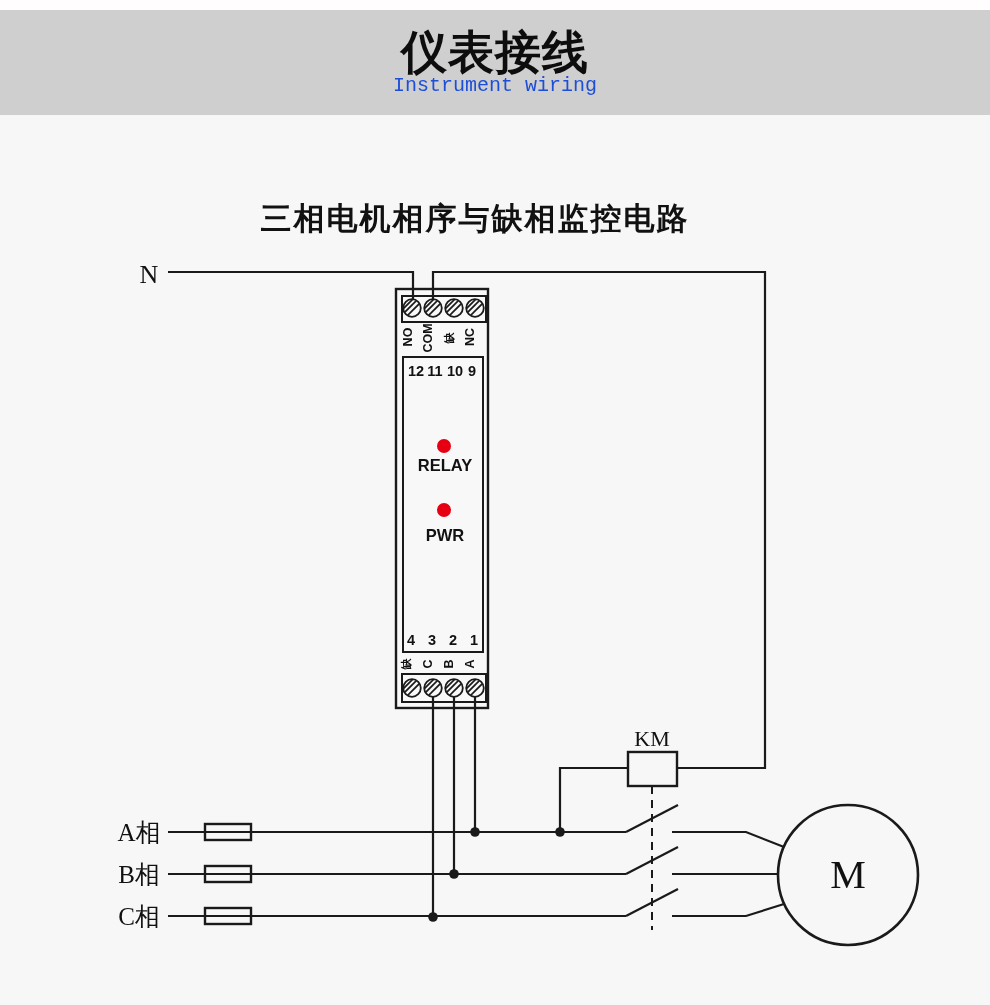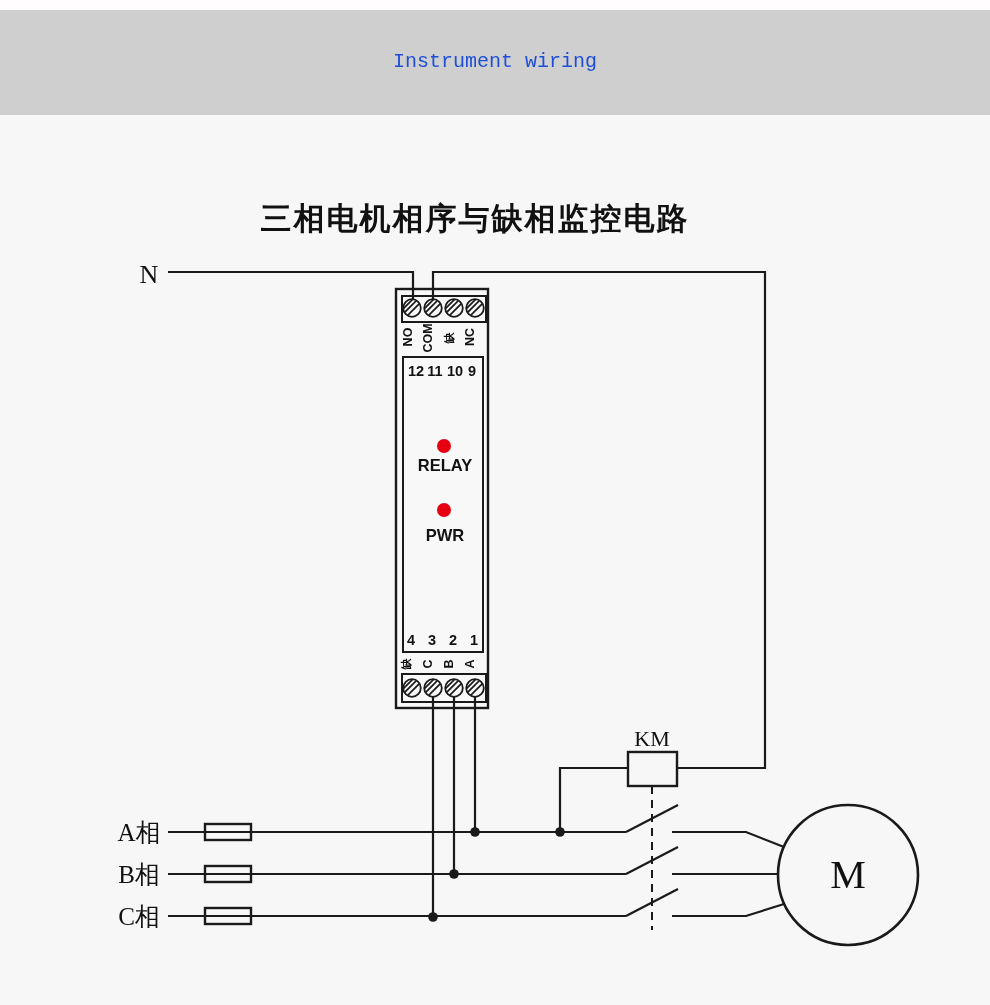--- a/index.html
+++ b/index.html
@@ -34,20 +34,21 @@
   .serif{font-family:"Liberation Serif","DejaVu Serif",serif;}
   .devtxt{font-family:"Liberation Sans","DejaVu Sans",sans-serif;font-weight:700;}
   .title-cn{font-family:"Liberation Sans","DejaVu Sans",sans-serif;font-weight:700;}
 </style>
 </head>
 <body>
 
 <div class="topstrip"></div>
 
 <div class="header">
+  <div class="header-title">仪表接线</div>
   <div class="header-sub">Instrument wiring</div>
 </div>
 
 <svg width="990" height="1005" viewBox="0 0 990 1005">
   <defs>
     <clipPath id="screwclip">
         <circle cx="0" cy="0" r="8.2"></circle>
       </clipPath>
     <g id="screw">
       <circle cx="0" cy="0" r="8.8" fill="#f8f8f8" stroke="#1a1a1a" stroke-width="1.8"></circle>

